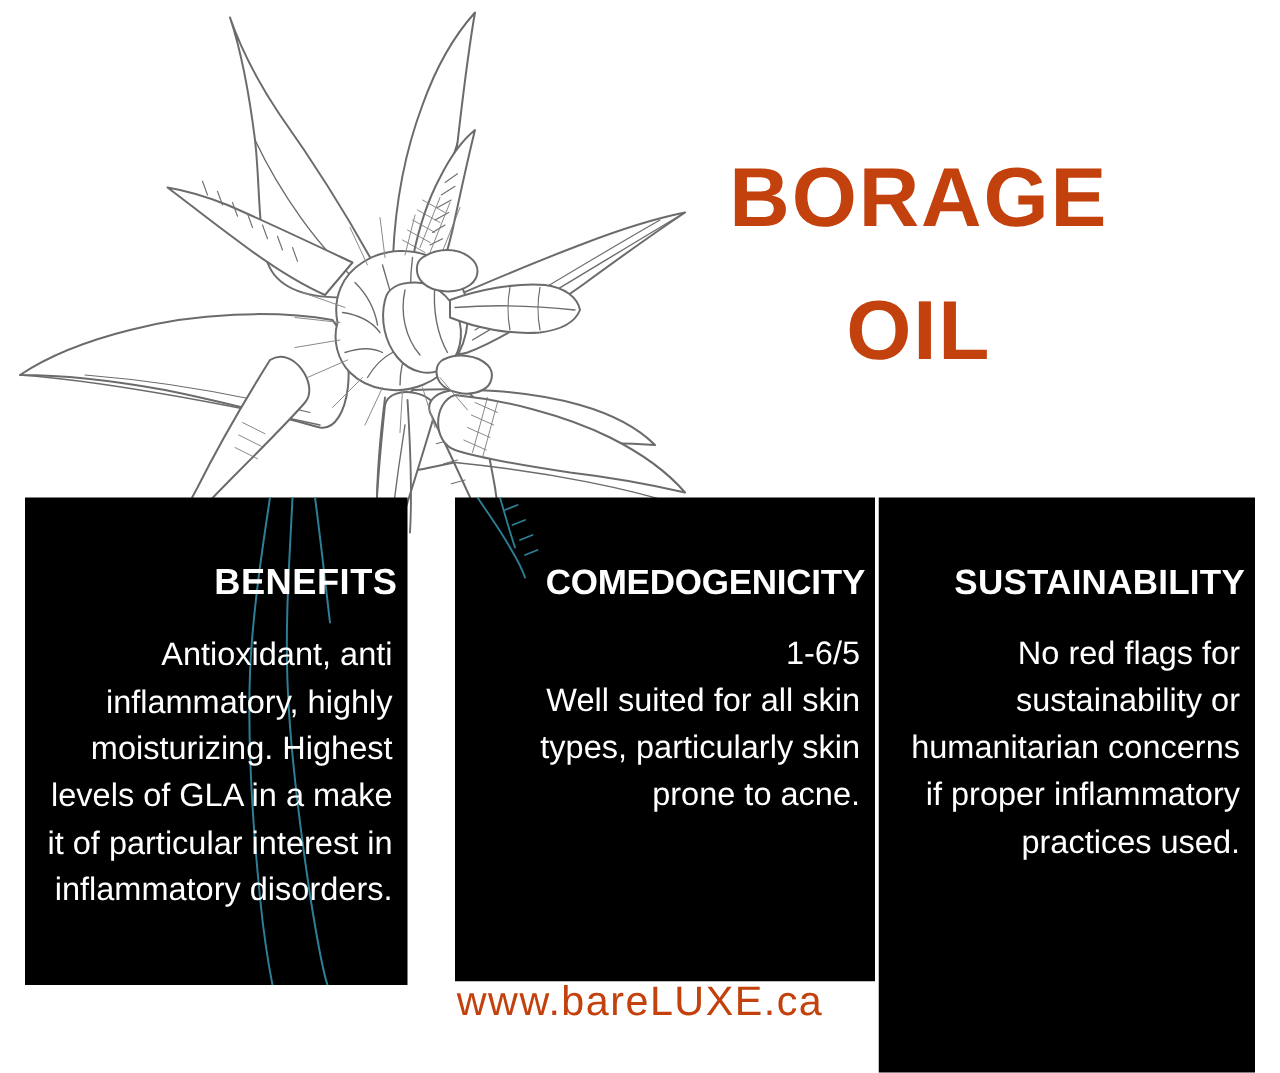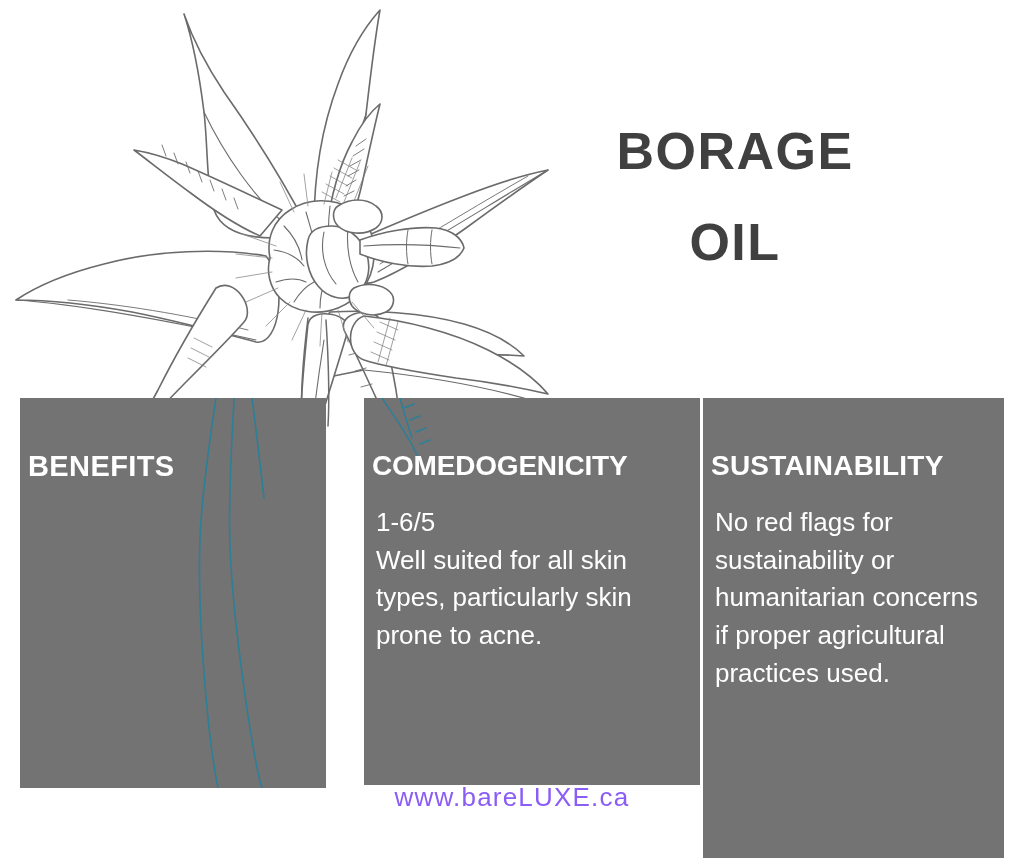--- a/index.html
+++ b/index.html
@@ -42,37 +42,37 @@
     position: absolute;
     left: 500px;
     top: 126px;
     width: 470px;
     z-index: 3;
     text-align: center;
   }
   .title-line {
     font-family: "Liberation Sans", sans-serif;
     font-weight: bold;
-    color: #404040;
-    font-size: 52px;
+    color: #c2410c;
+    font-size: 67px;
     line-height: 0.98;
     letter-spacing: 1.5px;
     margin: 0;
   }
   .title-line.second {
     margin-top: 40px;
   }
 
   
   .card {
     position: absolute;
-    background: #737373;
+    background: #000000;
     z-index: 2;
     box-sizing: border-box;
-    text-align: left;
+    text-align: right;
     overflow: hidden;
   }
   .card-1 { left: 20px;  top: 398px; width: 306px; height: 390px; }
   .card-2 { left: 364px; top: 398px; width: 336px; height: 387px; }
   .card-3 { left: 703px; top: 398px; width: 301px; height: 492px; }
 
   .card-inner {
     position: relative;
     z-index: 2;
     padding: 0 8px;
@@ -114,23 +114,23 @@
   .card-overlay svg { display:block; width:100%; height:100%; }
 
   
   .footer-url {
     position: absolute;
     left: 0;
     top: 782px;
     width: 1024px;
     text-align: center;
     z-index: 4;
-    color: #8b5cf6;
-    font-family: "Liberation Sans", sans-serif;
-    font-size: 26px;
+    color: #c2410c;
+    font-family: "Liberation Sans", sans-serif;
+    font-size: 33px;
     letter-spacing: 1.2px;
     font-weight: normal;
   }
 </style>
 </head>
 <body>
 
 <div class="canvas">
 
   <div class="flower-art">
@@ -283,20 +283,21 @@
       <svg viewBox="0 0 306 390" xmlns="http://www.w3.org/2000/svg">
         <g fill="none" stroke="#2c7f97" stroke-width="1.6" stroke-linecap="round">
           <path d="M196 0 C190 40 182 92 180 140 C178 196 182 260 188 320 C192 360 196 380 198 390"></path>
           <path d="M214 0 C212 44 208 96 210 148 C212 204 220 264 228 318 C234 356 238 378 242 390"></path>
           <path d="M232 0 C236 30 240 66 244 100"></path>
         </g>
       </svg>
     </div>
     <div class="card-inner">
       <div class="card-heading">BENEFITS</div>
+      <div class="card-body">Antioxidant, anti inflammatory, highly moisturizing. Highest levels of GLA in a make it of particular interest in inflammatory disorders.</div>
     </div>
   </div>
 
   <div class="card card-2">
     <div class="card-overlay">
       <svg viewBox="0 0 308 387" xmlns="http://www.w3.org/2000/svg">
         <g fill="none" stroke="#2c7f97" stroke-width="1.5" stroke-linecap="round">
           <path d="M4 0 C12 12 22 26 30 40 C36 50 40 58 42 64"></path>
           <path d="M22 0 C26 14 30 28 34 40"></path>
           <path d="M36 6 l-10 4 M42 18 l-10 4 M48 30 l-10 4 M52 42 l-10 4"></path>
@@ -308,19 +309,19 @@
       <div class="card-body">
         <span class="rating">1-6/5</span>
         <span>Well suited for all skin types, particularly skin prone to acne.</span>
       </div>
     </div>
   </div>
 
   <div class="card card-3">
     <div class="card-inner">
       <div class="card-heading">SUSTAINABILITY</div>
-      <div class="card-body">No red flags for sustainability or humanitarian concerns if proper agricultural practices used.</div>
+      <div class="card-body">No red flags for sustainability or humanitarian concerns if proper inflammatory practices used.</div>
     </div>
   </div>
 
   <div class="footer-url">www.bareLUXE.ca</div>
 
 </div>
 
 </body></html>

